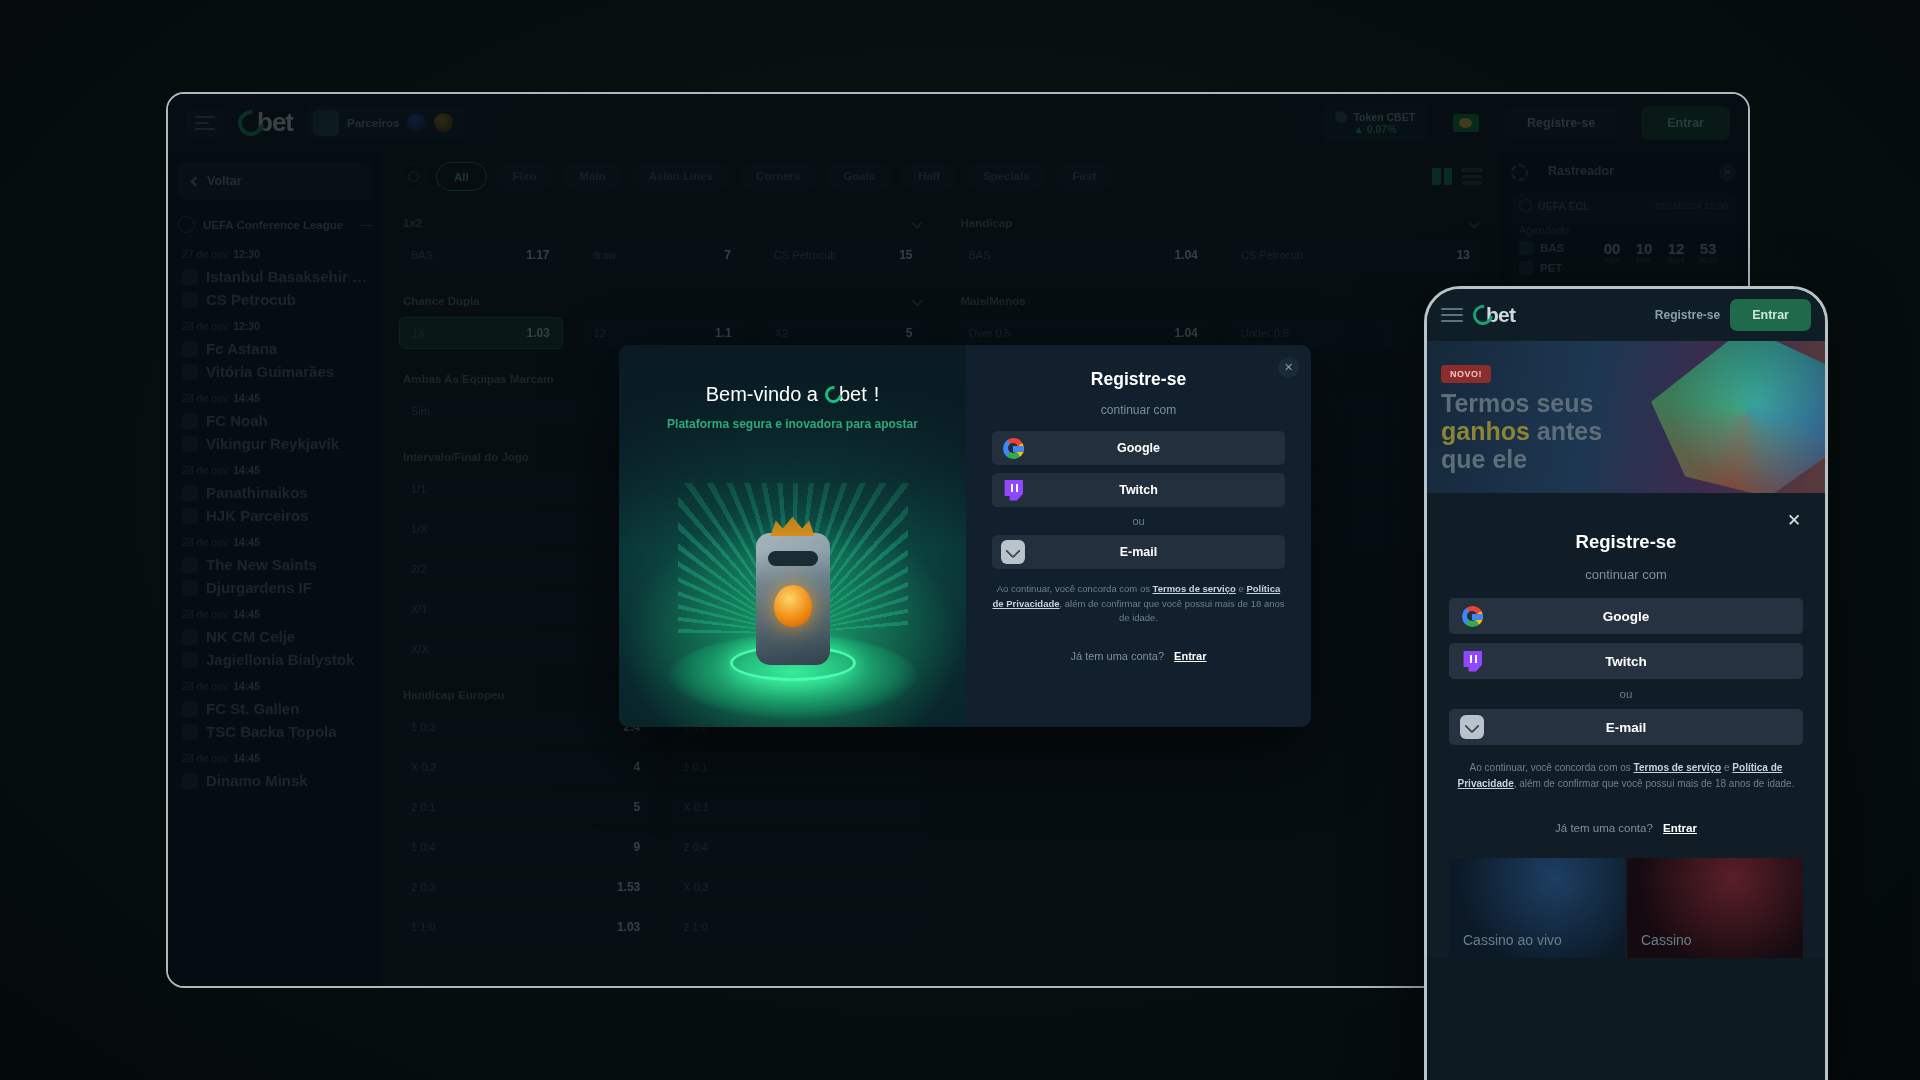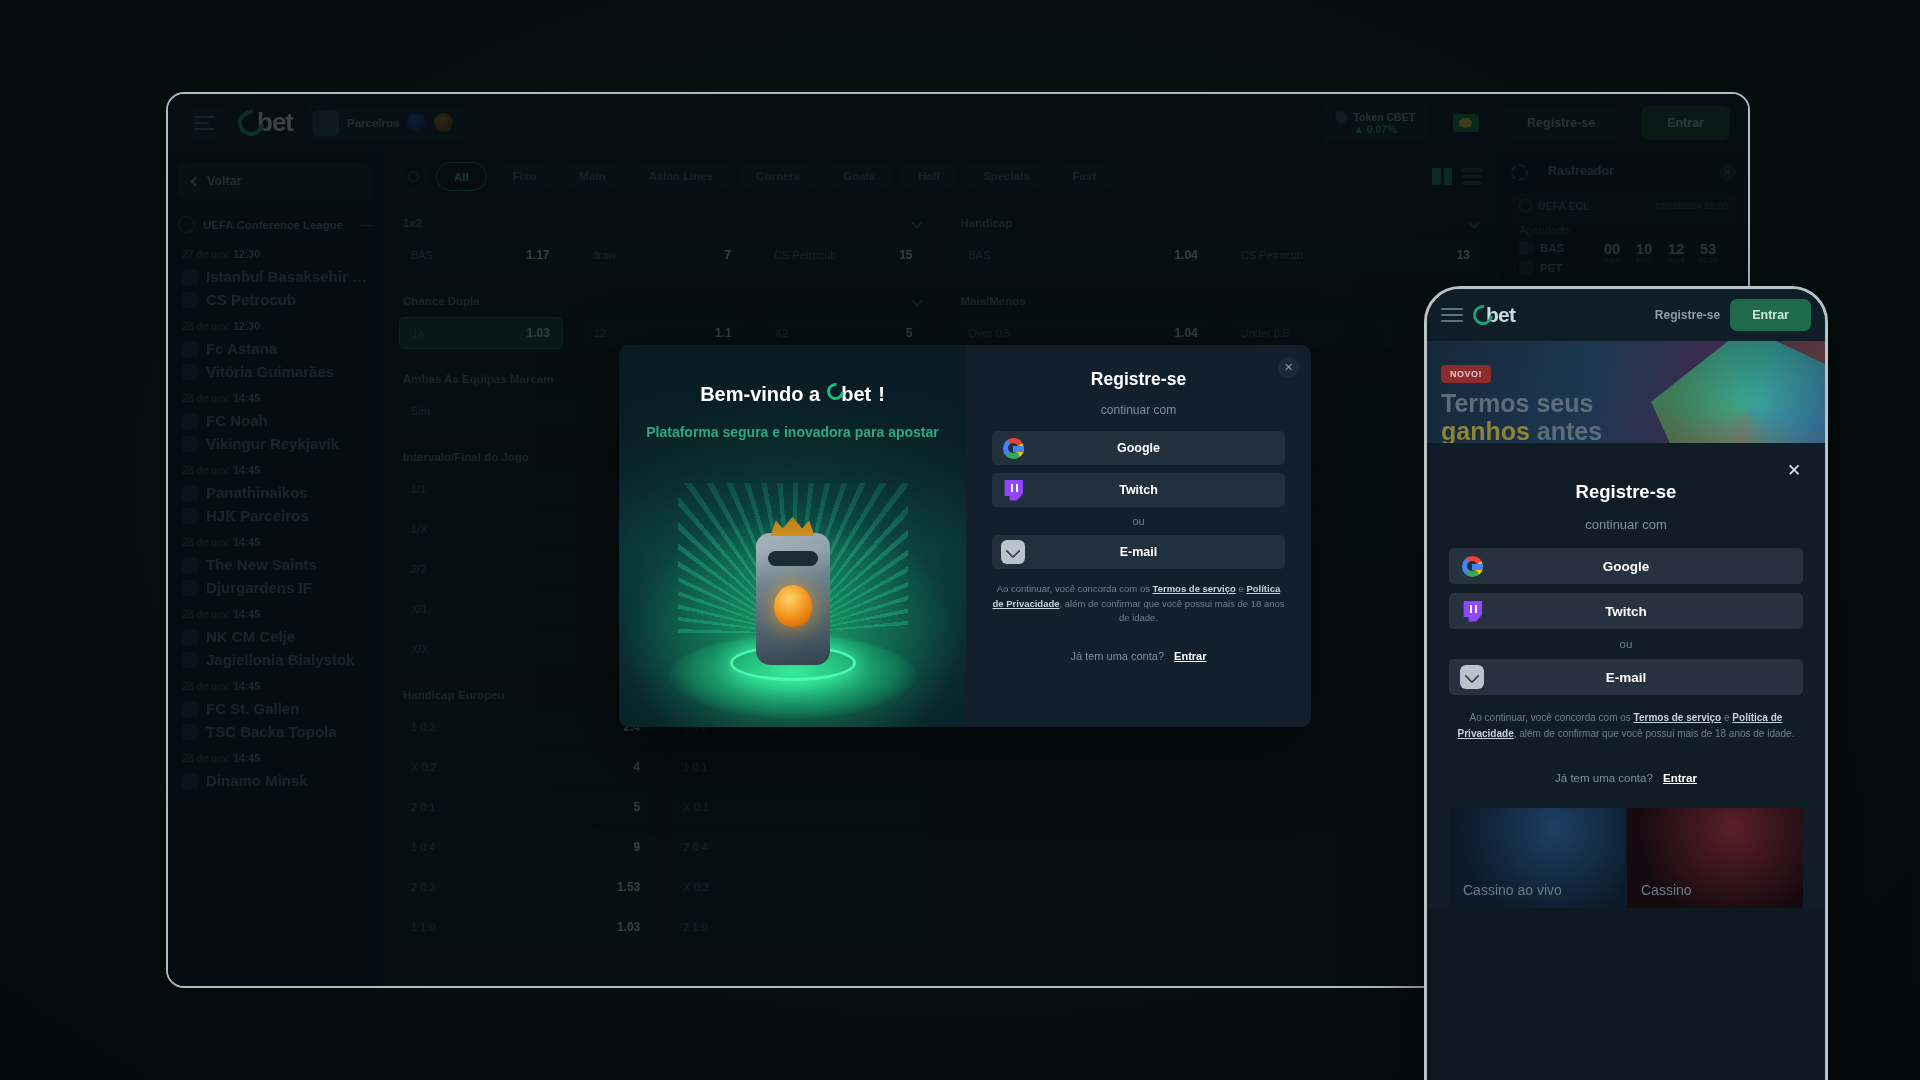--- a/index.html
+++ b/index.html
@@ -158,26 +158,26 @@
      width:44px; height:20px; background:#e79a1c; clip-path: polygon(0 100%,12% 22%,28% 62%,50% 4%,72% 62%,88% 22%,100% 100%);}
   .hero-bot:after { content:''; position:absolute; left:50%; top:52px; transform:translateX(-50%);
      width:38px; height:42px; border-radius:50% 50% 46% 46%;
      background: radial-gradient(circle at 40% 32%, #ffd46a, #ef8a12 58%, #c05a06);
      box-shadow:0 0 22px rgba(255,160,30,.8);}
   .hero-eye { position:absolute; left:50%; top:18px; transform:translateX(-50%);
      width:50px; height:15px; border-radius:8px; background:#1a2b33;}
   .hero-overlay { position:absolute; inset:0; background: linear-gradient(180deg,
      rgba(10,26,34,.86) 0%, rgba(10,26,34,.45) 34%, rgba(8,20,28,0) 54%);}
   .hero-texts { position:absolute; left:0; right:0; top:38px; text-align:center; padding:0 16px;}
-  .hero-h1 { font-size:20px; font-weight:700; color:#ffffff; display:flex;
-             align-items:flex-start; justify-content:center; gap:7px;}
+  .hero-h1 { font-size:20px; font-weight:400; color:#ffffff; display:flex;
+             align-items:center; justify-content:center; gap:7px;}
   .hero-h1 .cmark2 { width:17px;height:17px;border-radius:50%; border:3.2px solid #16c07e;
              border-right-color:transparent; transform:rotate(-38deg); display:inline-block;}
   .hero-h1 .bet { margin-left:-10px; }
-  .hero-sub { margin-top:18px; font-size:14px; color:#2fa87a; font-weight:600;}
+  .hero-sub { margin-top:11px; font-size:12px; color:#2fa87a; font-weight:600;}
 
   .modal-right { flex:1; position:relative; background:#121f2c; padding:24px 26px 0; }
   .m-close { position:absolute; right:12px; top:12px; width:21px;height:21px;border-radius:50%;
      background:#1b2a38; color:#8ba0ac; font-size:11px; display:flex;
      align-items:center; justify-content:center; cursor:pointer;}
   .m-title { text-align:center; font-size:17.5px; font-weight:700; color:#ffffff;}
   .m-sub { text-align:center; font-size:12px; color:#7a8f9c; margin:13px 0 14px;}
   .sso-btn { position:relative; height:34px; border-radius:5px; background:#222f3d;
      display:flex; align-items:center; justify-content:center; margin-bottom:8px; cursor:pointer;}
   .sso-ico { position:absolute; left:9px; width:24px;height:24px; border-radius:5px;
@@ -215,21 +215,21 @@
   .ph-header { display:flex; align-items:center; gap:10px; padding:10px 14px; background:#0e1d26; height:52px;}
   .ph-burger { width:22px; display:flex; flex-direction:column; gap:4px;}
   .ph-burger i { height:2px; background:#5b7280; border-radius:2px;}
   .ph-logo { display:flex; align-items:center;}
   .ph-logo .cmark { width:20px;height:20px;border-radius:50%;border:3.4px solid #19a375;
         border-right-color:transparent; transform:rotate(-38deg);}
   .ph-logo .wordmark { font-size:21px; font-weight:700; color:#cdd9dd; letter-spacing:-.8px; margin-left:-7px;}
   .ph-reg { margin-left:auto; font-size:12px; color:#8a9fab; font-weight:600;}
   .ph-entrar { background:#1e6a4a; color:#c8e9da; font-size:12.5px; font-weight:700;
         padding:9px 22px; border-radius:7px;}
-  .ph-banner { position:relative; height:102px; overflow:hidden;
+  .ph-banner { position:relative; height:152px; overflow:hidden;
      background: linear-gradient(100deg,#16283a 0%,#1d3752 42%,#3d2b4e 70%,#5a3a3a 100%);}
   .ph-banner .art { position:absolute; right:-16px; top:-14px; width:190px; height:170px;
      background: radial-gradient(circle at 55% 45%, rgba(70,210,180,.55), transparent 62%),
                  conic-gradient(from 10deg, #27706a, #2f5c8c, #7d4a3c, #3c7a55, #27706a);
      filter: blur(1px); clip-path: polygon(50% 0,92% 22%,100% 70%,62% 100%,18% 88%,0 44%);}
   .ph-novo { position:absolute; left:14px; top:24px; background:#8d2c2c; color:#e9c7c7;
      font-size:9px; font-weight:700; padding:4px 9px; border-radius:4px; letter-spacing:.5px;}
   .ph-head1 { position:absolute; left:14px; top:48px; font-size:25px; font-weight:700;
      line-height:1.12; color:#5d6e79;}
   .ph-head1 .hl { color:#8d8437; }

